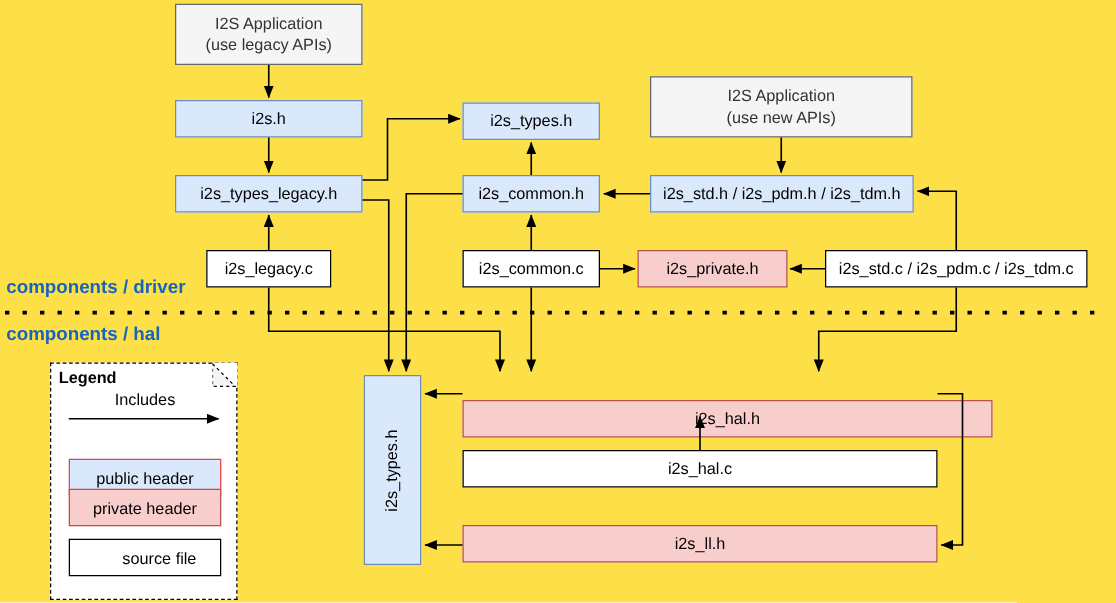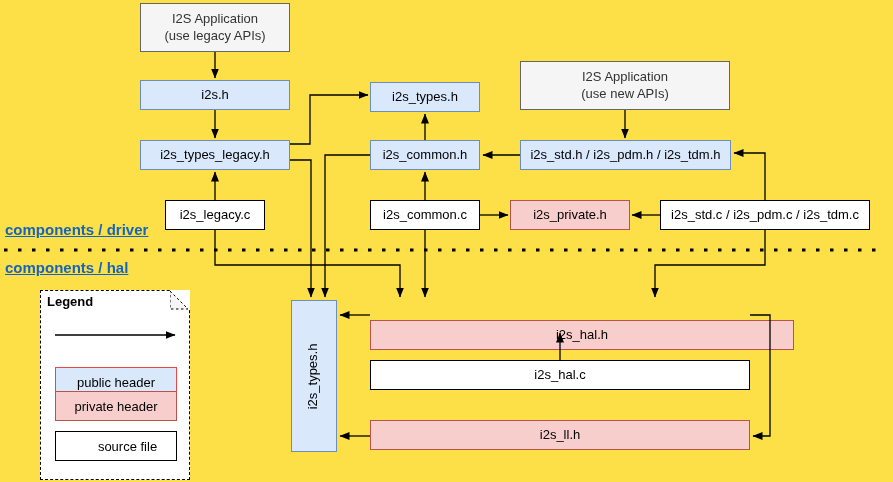--- a/index.html
+++ b/index.html
@@ -35,21 +35,20 @@
   .node.white { background: #ffffff; border: 1px solid #000000; }
   .node.gray  { background: #f5f5f5; border: 1px solid #666666; color: #333333; }
   .section-label {
     position: absolute;
     left: 5px;
     font-size: 15px;
     font-weight: bold;
     color: #1565c0;
     z-index: 3;
     white-space: nowrap;
-    text-decoration: underline;
   }
   .vert-label {
     transform: rotate(-90deg);
     white-space: nowrap;
   }
   .legend-box {
     position: absolute;
     left: 40px; top: 290px;
     width: 150px; height: 190px;
     border: 1px dashed #000000;
@@ -153,20 +152,21 @@
   <div class="node pink" style="left:370px; top:300px; width:424px; height:30px;margin-top:20px;">i2s_hal.h</div>
   <div class="node white" style="left:370px; top:360px; width:380px; height:30px;">i2s_hal.c</div>
   <div class="node pink" style="left:370px; top:420px; width:380px; height:30px;">i2s_ll.h</div>
 
   <div class="legend-box">
     <svg class="legend-fold" width="20" height="20" viewBox="0 0 20 20">
       <rect x="0" y="0" width="20" height="20" fill="#ffffff"></rect>
       <polygon points="0,1 18,19 0,19" fill="#f5f5f5" stroke="#000000" stroke-width="1" stroke-dasharray="2.5 2.5"></polygon>
     </svg>
     <div class="legend-title">Legend</div>
+    <div class="legend-includes">Includes</div>
     <svg width="148" height="12" viewBox="0 0 148 12" style="position:absolute; left:0; top:38px;">
       <defs>
         <marker id="larrow" markerWidth="11" markerHeight="10" refX="9.5" refY="4" orient="auto" markerUnits="userSpaceOnUse">
           <path d="M0,0 L10,4 L0,8 Z" fill="#000000"></path>
         </marker>
       </defs>
       <path d="M14,6 H134" stroke="#000000" stroke-width="1.3" fill="none" marker-end="url(#larrow)"></path>
     </svg>
     <div class="legend-node blue">public header</div>
     <div class="legend-node pink">private header</div>

